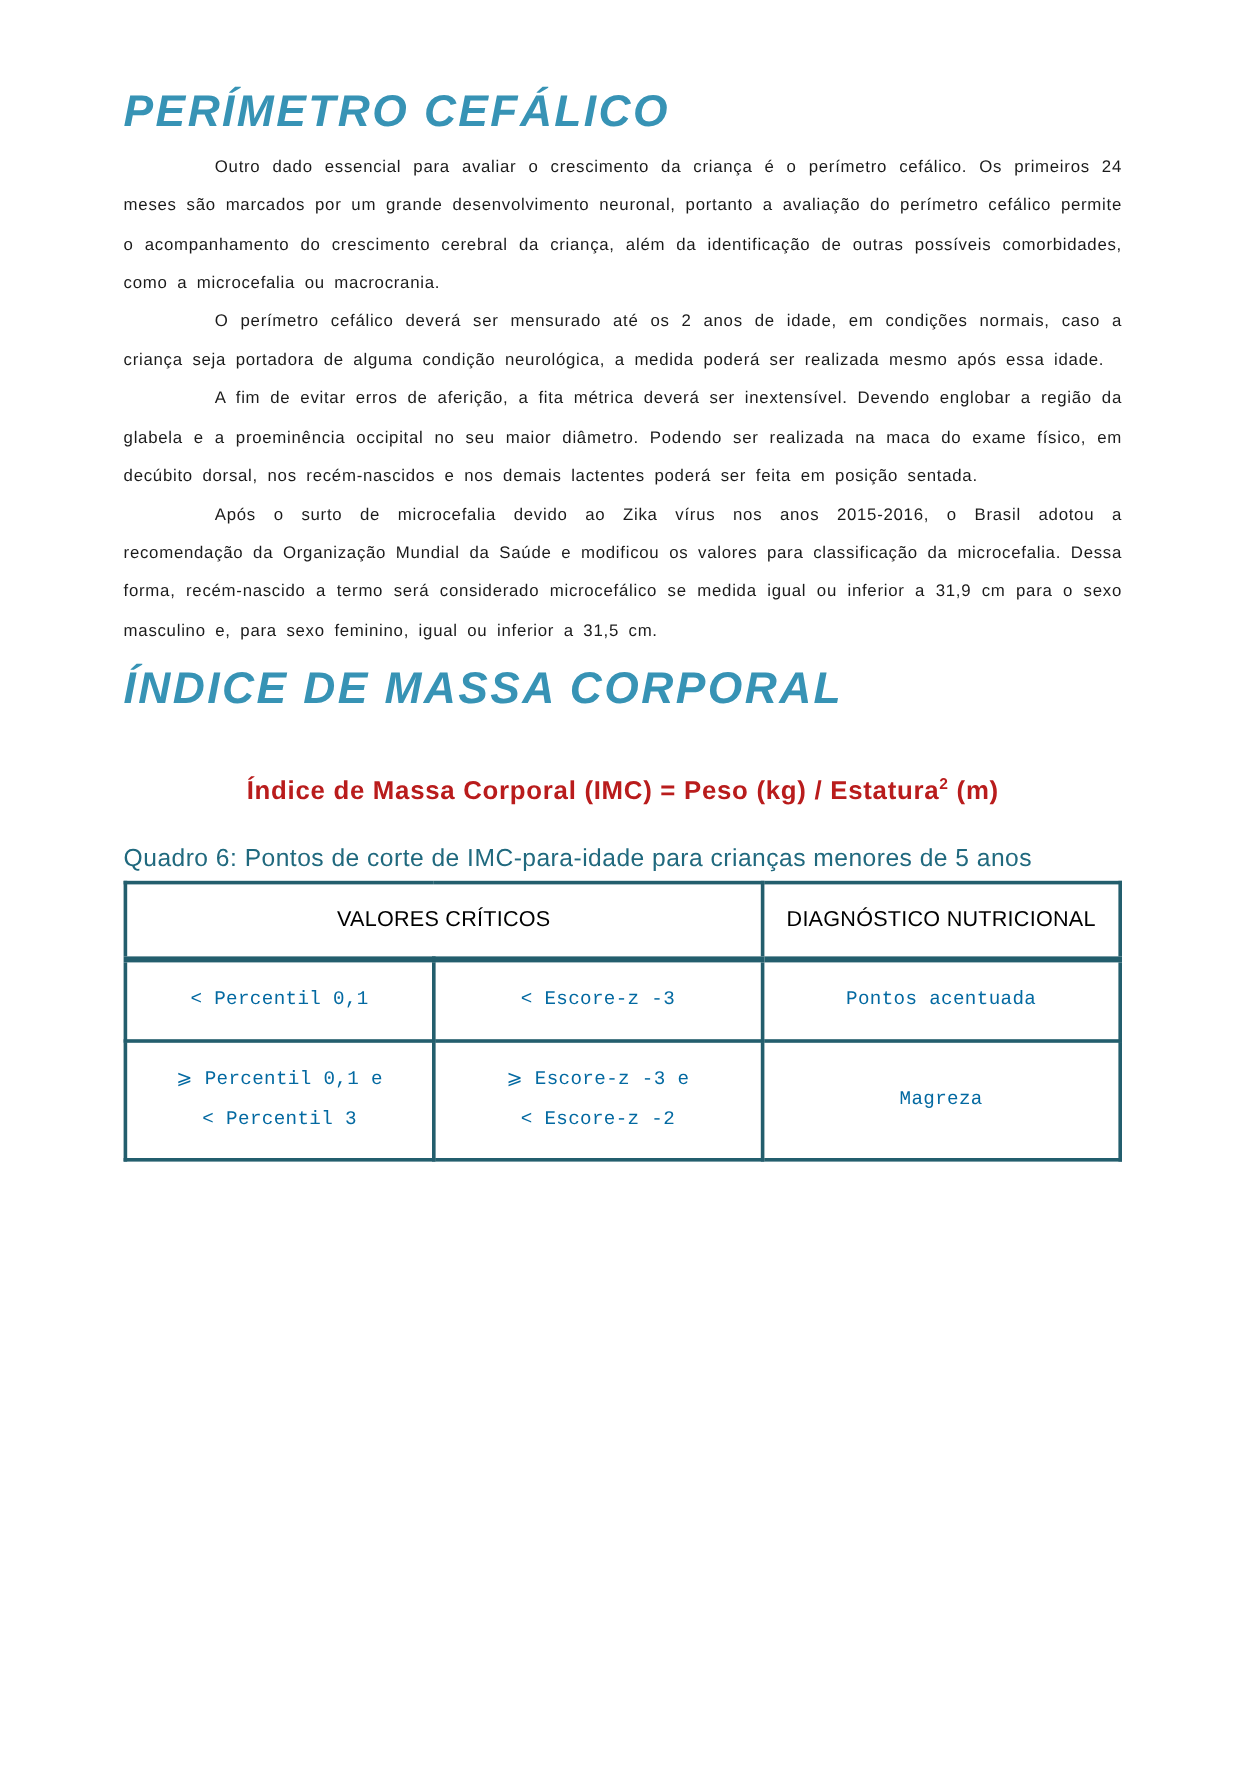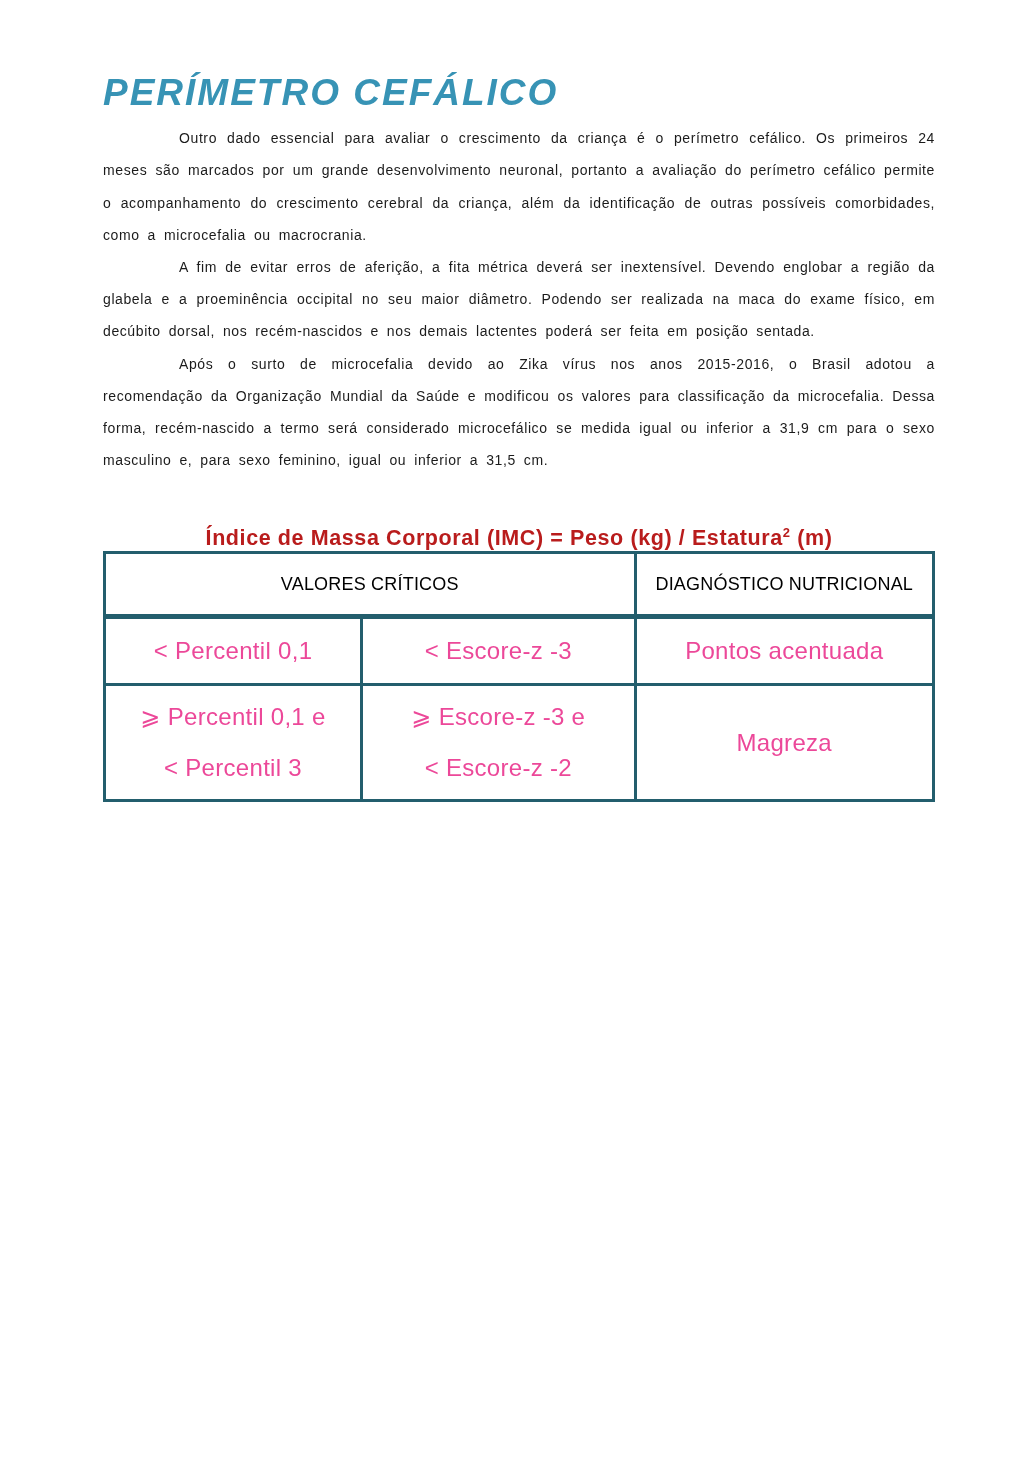--- a/index.html
+++ b/index.html
@@ -76,44 +76,48 @@
   }
   .cutoff-table thead th {
     font-weight: normal;
     font-size: 18px;
     letter-spacing: 0.2px;
     height: 48px;
     border-bottom-width: 5px;
     color: #000000;
   }
   .cutoff-table tbody td {
-    font-size: 24px;
+    font-size: 16px;
     letter-spacing: 0.3px;
     line-height: 2.1;
-    color: #ec4899;
+    color: #0369a1;
+    font-family: Liberation Mono, monospace;
   }
   .cutoff-table tbody tr:nth-child(1) td { height: 52px; }
   .cutoff-table tbody tr:nth-child(2) td { height: 84px; }
   .cutoff-table tbody tr:nth-child(3) td { height: 82px; }
 </style>
 </head>
 <body>
 
 <div class="page">
 
   <h1 class="section-heading">PERÍMETRO CEFÁLICO</h1>
 
   <p class="body-paragraph">Outro dado essencial para avaliar o crescimento da criança é o perímetro cefálico. Os primeiros 24 meses são marcados por um grande desenvolvimento neuronal, portanto a avaliação do perímetro cefálico permite o acompanhamento do crescimento cerebral da criança, além da identificação de outras possíveis comorbidades, como a microcefalia ou macrocrania.</p>
+  <p class="body-paragraph">O perímetro cefálico deverá ser mensurado até os 2 anos de idade, em condições normais, caso a criança seja portadora de alguma condição neurológica, a medida poderá ser realizada mesmo após essa idade.</p>
   <p class="body-paragraph">A fim de evitar erros de aferição, a fita métrica deverá ser inextensível. Devendo englobar a região da glabela e a proeminência occipital no seu maior diâmetro. Podendo ser realizada na maca do exame físico, em decúbito dorsal, nos recém-nascidos e nos demais lactentes poderá ser feita em posição sentada.</p>
   <p class="body-paragraph">Após o surto de microcefalia devido ao Zika vírus nos anos 2015-2016, o Brasil adotou a recomendação da Organização Mundial da Saúde e modificou os valores para classificação da microcefalia.  Dessa forma, recém-nascido a termo será considerado microcefálico se medida igual ou inferior a 31,9 cm para o sexo masculino e, para sexo feminino, igual ou inferior a 31,5 cm.</p>
 
+  <h1 class="section-heading second">ÍNDICE DE MASSA CORPORAL</h1>
 
 
   <p class="formula"><span>Índice de Massa Corporal (IMC) = Peso (kg) / Estatura</span><sup>2</sup><span> (m)</span></p>
 
+  <p class="table-caption">Quadro 6: Pontos de corte de IMC-para-idade para crianças menores de 5 anos</p>
 
   <table class="cutoff-table">
     <colgroup>
       <col class="c1">
       <col class="c2">
       <col class="c3">
     </colgroup>
     <thead>
       <tr>
         <th colspan="2">VALORES CRÍTICOS</th>

